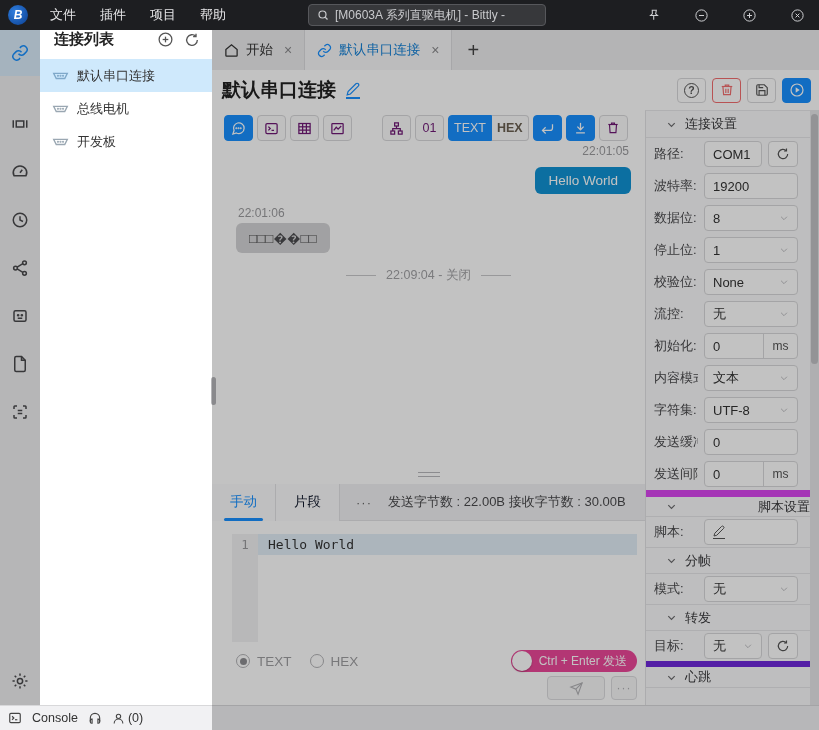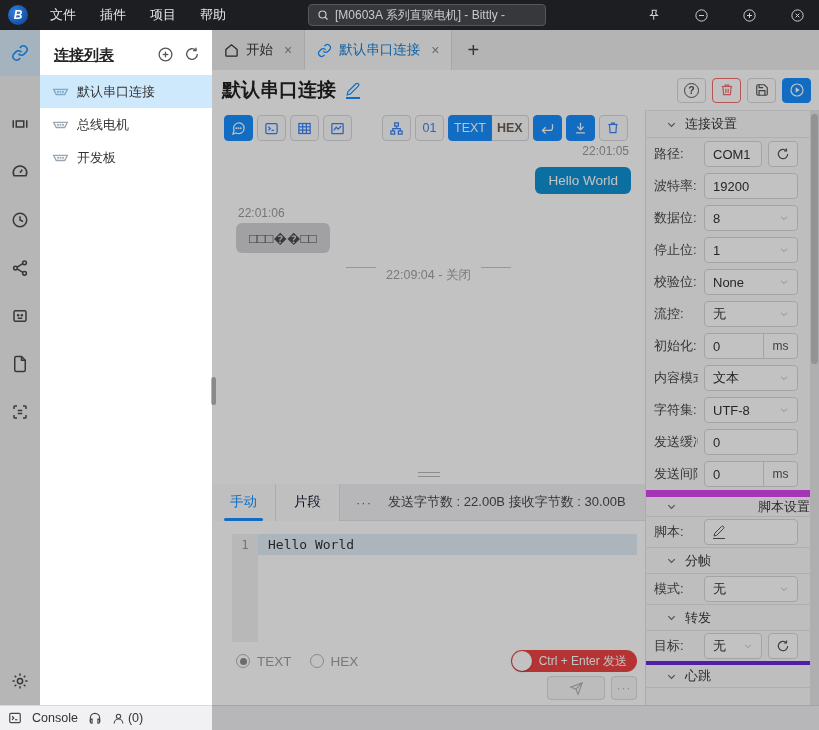--- a/index.html
+++ b/index.html
@@ -25,21 +25,21 @@
 
   
   .activitybar { position:absolute; left:0; top:30px; width:40px; height:675px; background:#f0f0f1; }
   .act-item { width:40px; height:48px; display:flex; align-items:center; justify-content:center; color:#4a4a4d; }
   .act-item.active { background:#d9ecfa; color:#1890ff; height:46px;}
   .act-gear { position:absolute; left:0; bottom:15px; width:40px; display:flex; justify-content:center; color:#4a4a4d;}
 
   
   .leftpanel { position:absolute; left:40px; top:30px; width:172px; height:675px;
     background:#fff; border-radius:8px 8px 0 0; z-index:2;}
-  .lp-header { display:flex; align-items:flex-start; padding:16px 12px 10px 14px;text-decoration:underline; }
+  .lp-header { display:flex; align-items:center; padding:0 12px 10px 14px; }
   .lp-title { font-size:15px; font-weight:bold; color:#222; flex:1;}
   .lp-hicon { color:#555; margin-left:10px; cursor:pointer;}
   .lp-item { display:flex; align-items:center; gap:8px; height:33px; padding:0 0 0 12px;
     font-size:13px; color:#333; cursor:pointer;}
   .lp-item.selected { background:#cfe9fc; }
   .lp-conn { color:#9aa7b2; }
   .lp-item.selected .lp-conn { color:#7fa8c9; }
 
   
   .statusbar { position:absolute; left:0; top:705px; width:819px; height:25px;
@@ -67,33 +67,33 @@
     display:flex; align-items:center; justify-content:center; color:#555; cursor:pointer; font-size:12px;}
   .hbtn.danger { border-color:#f26d6f; color:#f26d6f; }
   .hbtn.primary { border-color:#1890ff; background:#1890ff; color:#fff; }
   .qcircle { width:15px; height:15px; border:1.4px solid #555; border-radius:50%;
     display:flex; align-items:center; justify-content:center; font-size:10.5px; font-weight:bold; color:#555;}
 
   
   .content { position:absolute; left:212px; top:110px; width:433px; height:595px; background:#fff; }
   .toolbar { display:flex; align-items:center; height:34px; padding:4px 8px 2px 12px; gap:4px;}
   .tbtn { min-width:29px; height:26px; border:1px solid #d8d8da; border-radius:4px; background:#fbfbfc;
-    display:flex; align-items:center; justify-content:center; color:#3b82f6; cursor:pointer;
+    display:flex; align-items:center; justify-content:center; color:#701a75; cursor:pointer;
     font-size:12.5px; padding:0 5px;}
   .tbtn.blue { background:#1890ff; border-color:#1890ff; color:#fff; }
   .tbtn.hexoff { color:#6b6152; font-weight:bold;}
   .sp { width:22px; }
 
   
   .messages { position:relative; height:336px; }
   .msg-time { position:absolute; font-size:12px; color:#9b9b9e; }
   .bubble { position:absolute; border-radius:6px; padding:6px 13px; font-size:13.5px; }
   .bubble.sent { background:#1193d4; color:#fff; }
   .bubble.recv { background:#d4d4d6; color:#4c4c4f; }
-  .mdivider { position:absolute; left:0; right:0; display:flex; align-items:flex-start;
+  .mdivider { position:absolute; left:0; right:0; display:flex; align-items:center;
     justify-content:center; gap:10px; color:#a2a2a5; font-size:12.5px;}
   .mdivider .line { width:30px; height:1px; background:#c8c8cb; }
   .hhandle { position:absolute; left:50%; bottom:3px; transform:translateX(-50%);
     width:22px; height:5px; border-top:1px solid #b9b9bc; border-bottom:1px solid #b9b9bc; cursor:row-resize;}
 
   
   .composer { position:relative; height:225px; }
   .c-tabs { display:flex; align-items:center; height:37px; background:#f1f1f3; margin-top:4px;
     border-bottom:1px solid #e3e3e5; }
   .c-tab { height:37px; padding:0 18px; display:flex; align-items:center; background:#fcfcfd;
@@ -110,21 +110,21 @@
   .ed-gutter { width:26px; height:100%; background:#f2f2f3; color:#9a9a9d; text-align:center;
     font-size:12.5px; line-height:21px; flex:none;}
   .ed-gutter.tall { height:87px; }
   .ed-code { padding-left:10px; color:#333; }
   .c-controls { position:absolute; left:24px; right:8px; top:165px; height:24px;
     display:flex; align-items:center; gap:18px;}
   .radio { display:flex; align-items:center; gap:7px; color:#9e9ea1; font-size:13.5px; cursor:pointer;}
   .rdot { width:14px; height:14px; border:1.5px solid #b3b3b6; border-radius:50%; background:#fff;
     display:flex; align-items:center; justify-content:center;}
   .rdot.on::after { content:""; width:7px; height:7px; border-radius:50%; background:#8f8f92;}
-  .switch { margin-left:auto; height:22px; background:#ef4444; border-radius:11px;
+  .switch { margin-left:auto; height:22px; background:#ec4899; border-radius:11px;
     display:flex; align-items:center; padding:1px 10px 1px 1px; gap:7px; cursor:pointer;}
   .knob { width:20px; height:20px; border-radius:50%; background:#fff; box-shadow:0 1px 2px rgba(0,0,0,.25);}
   .switch .sw-label { color:#fff; font-size:12px; white-space:nowrap;}
   .c-send { position:absolute; right:8px; top:192px; display:flex; gap:6px;}
   .sbtn { height:24px; border:1px solid #dcdcde; border-radius:4px; background:#f7f7f8;
     display:flex; align-items:center; justify-content:center; color:#b2b2b5; cursor:pointer;}
   .sbtn.main { width:58px; }
   .sbtn.more { width:26px; font-size:12px; letter-spacing:1px;}
 
   
@@ -716,21 +716,21 @@
         </span>
     </div>
     <div class="mini-btn">
       <svg width="14" height="14" viewBox="0 0 24 24" fill="none" stroke="currentColor" stroke-width="2">
           <path d="M20 12a8 8 0 1 1-2.3-5.6"></path>
           <polyline points="18 2.5 18 6.8 13.7 6.8"></polyline>
         </svg>
     </div>
   </div>
 
-  <div class="sec-h" style="border-top:4px solid #6d28d9;">
+  <div class="sec-h" style="border-top:6px solid #6d28d9;">
     <span class="chev">
       <svg width="11" height="11" viewBox="0 0 24 24" fill="none" stroke="currentColor" stroke-width="2.6">
           <polyline points="5 9 12 16 19 9"></polyline>
         </svg>
     </span>
     <span>心跳</span>
   </div>
 </div>
 
 <div class="vscroll">

